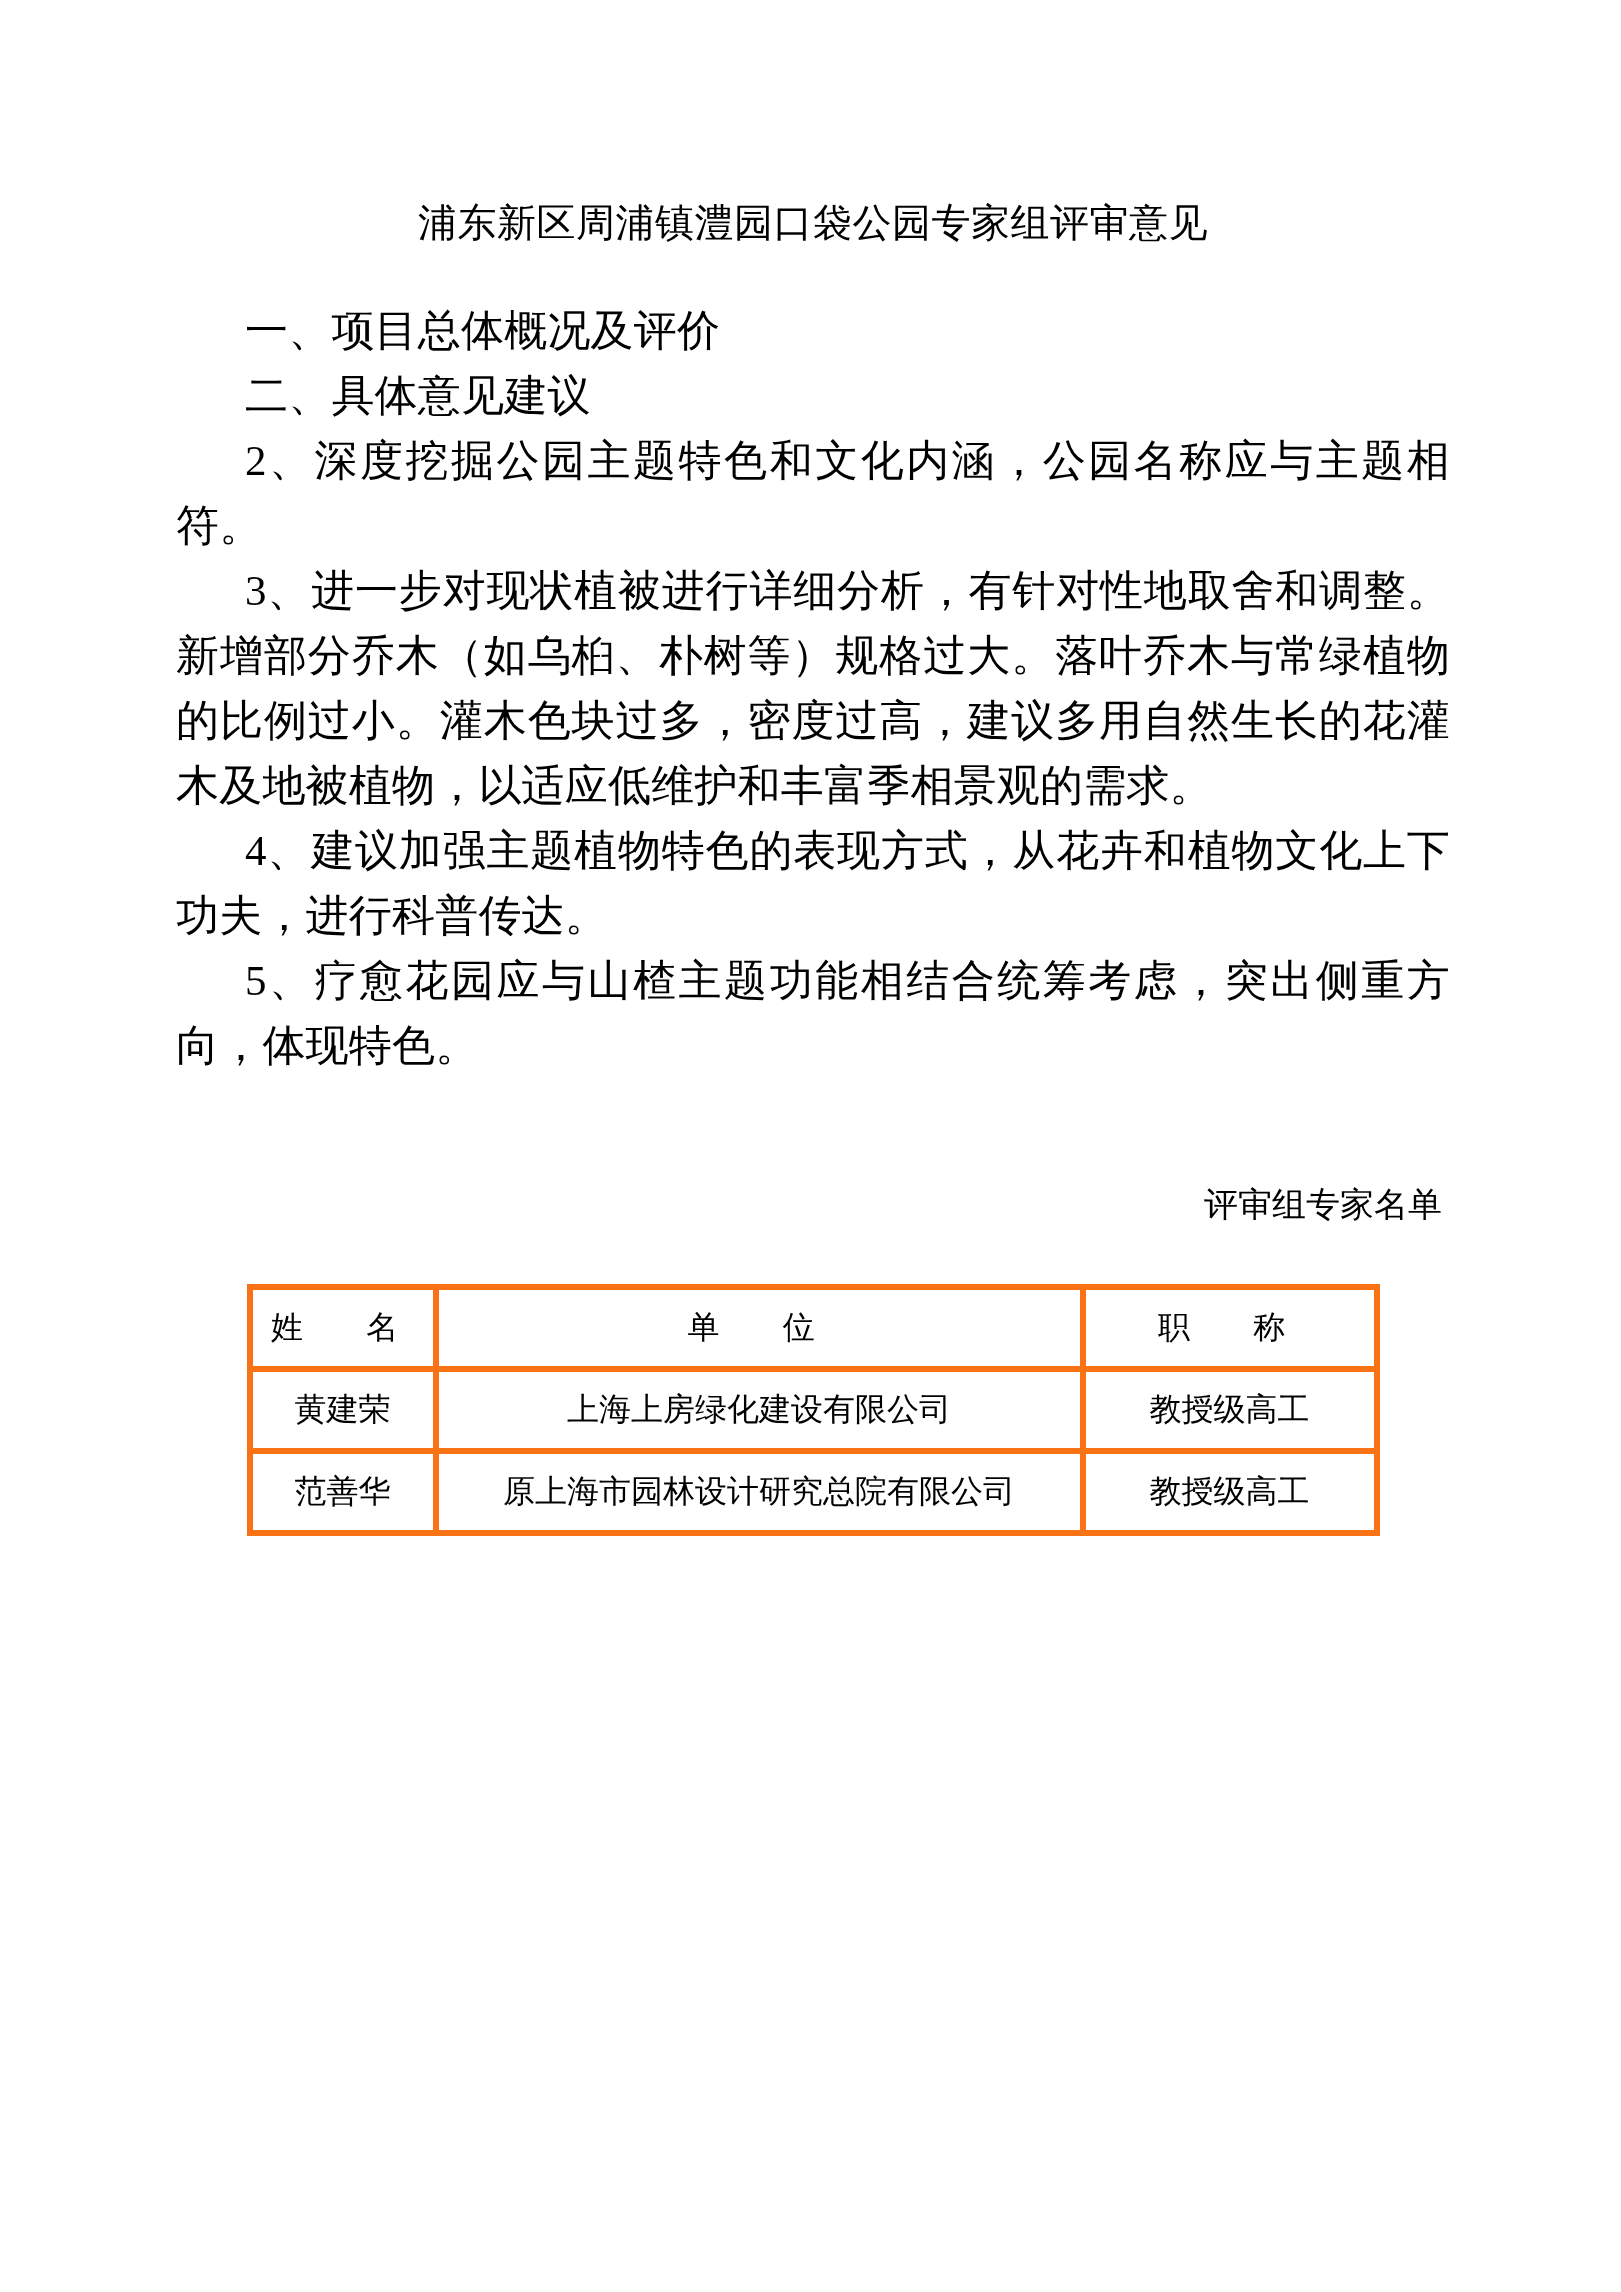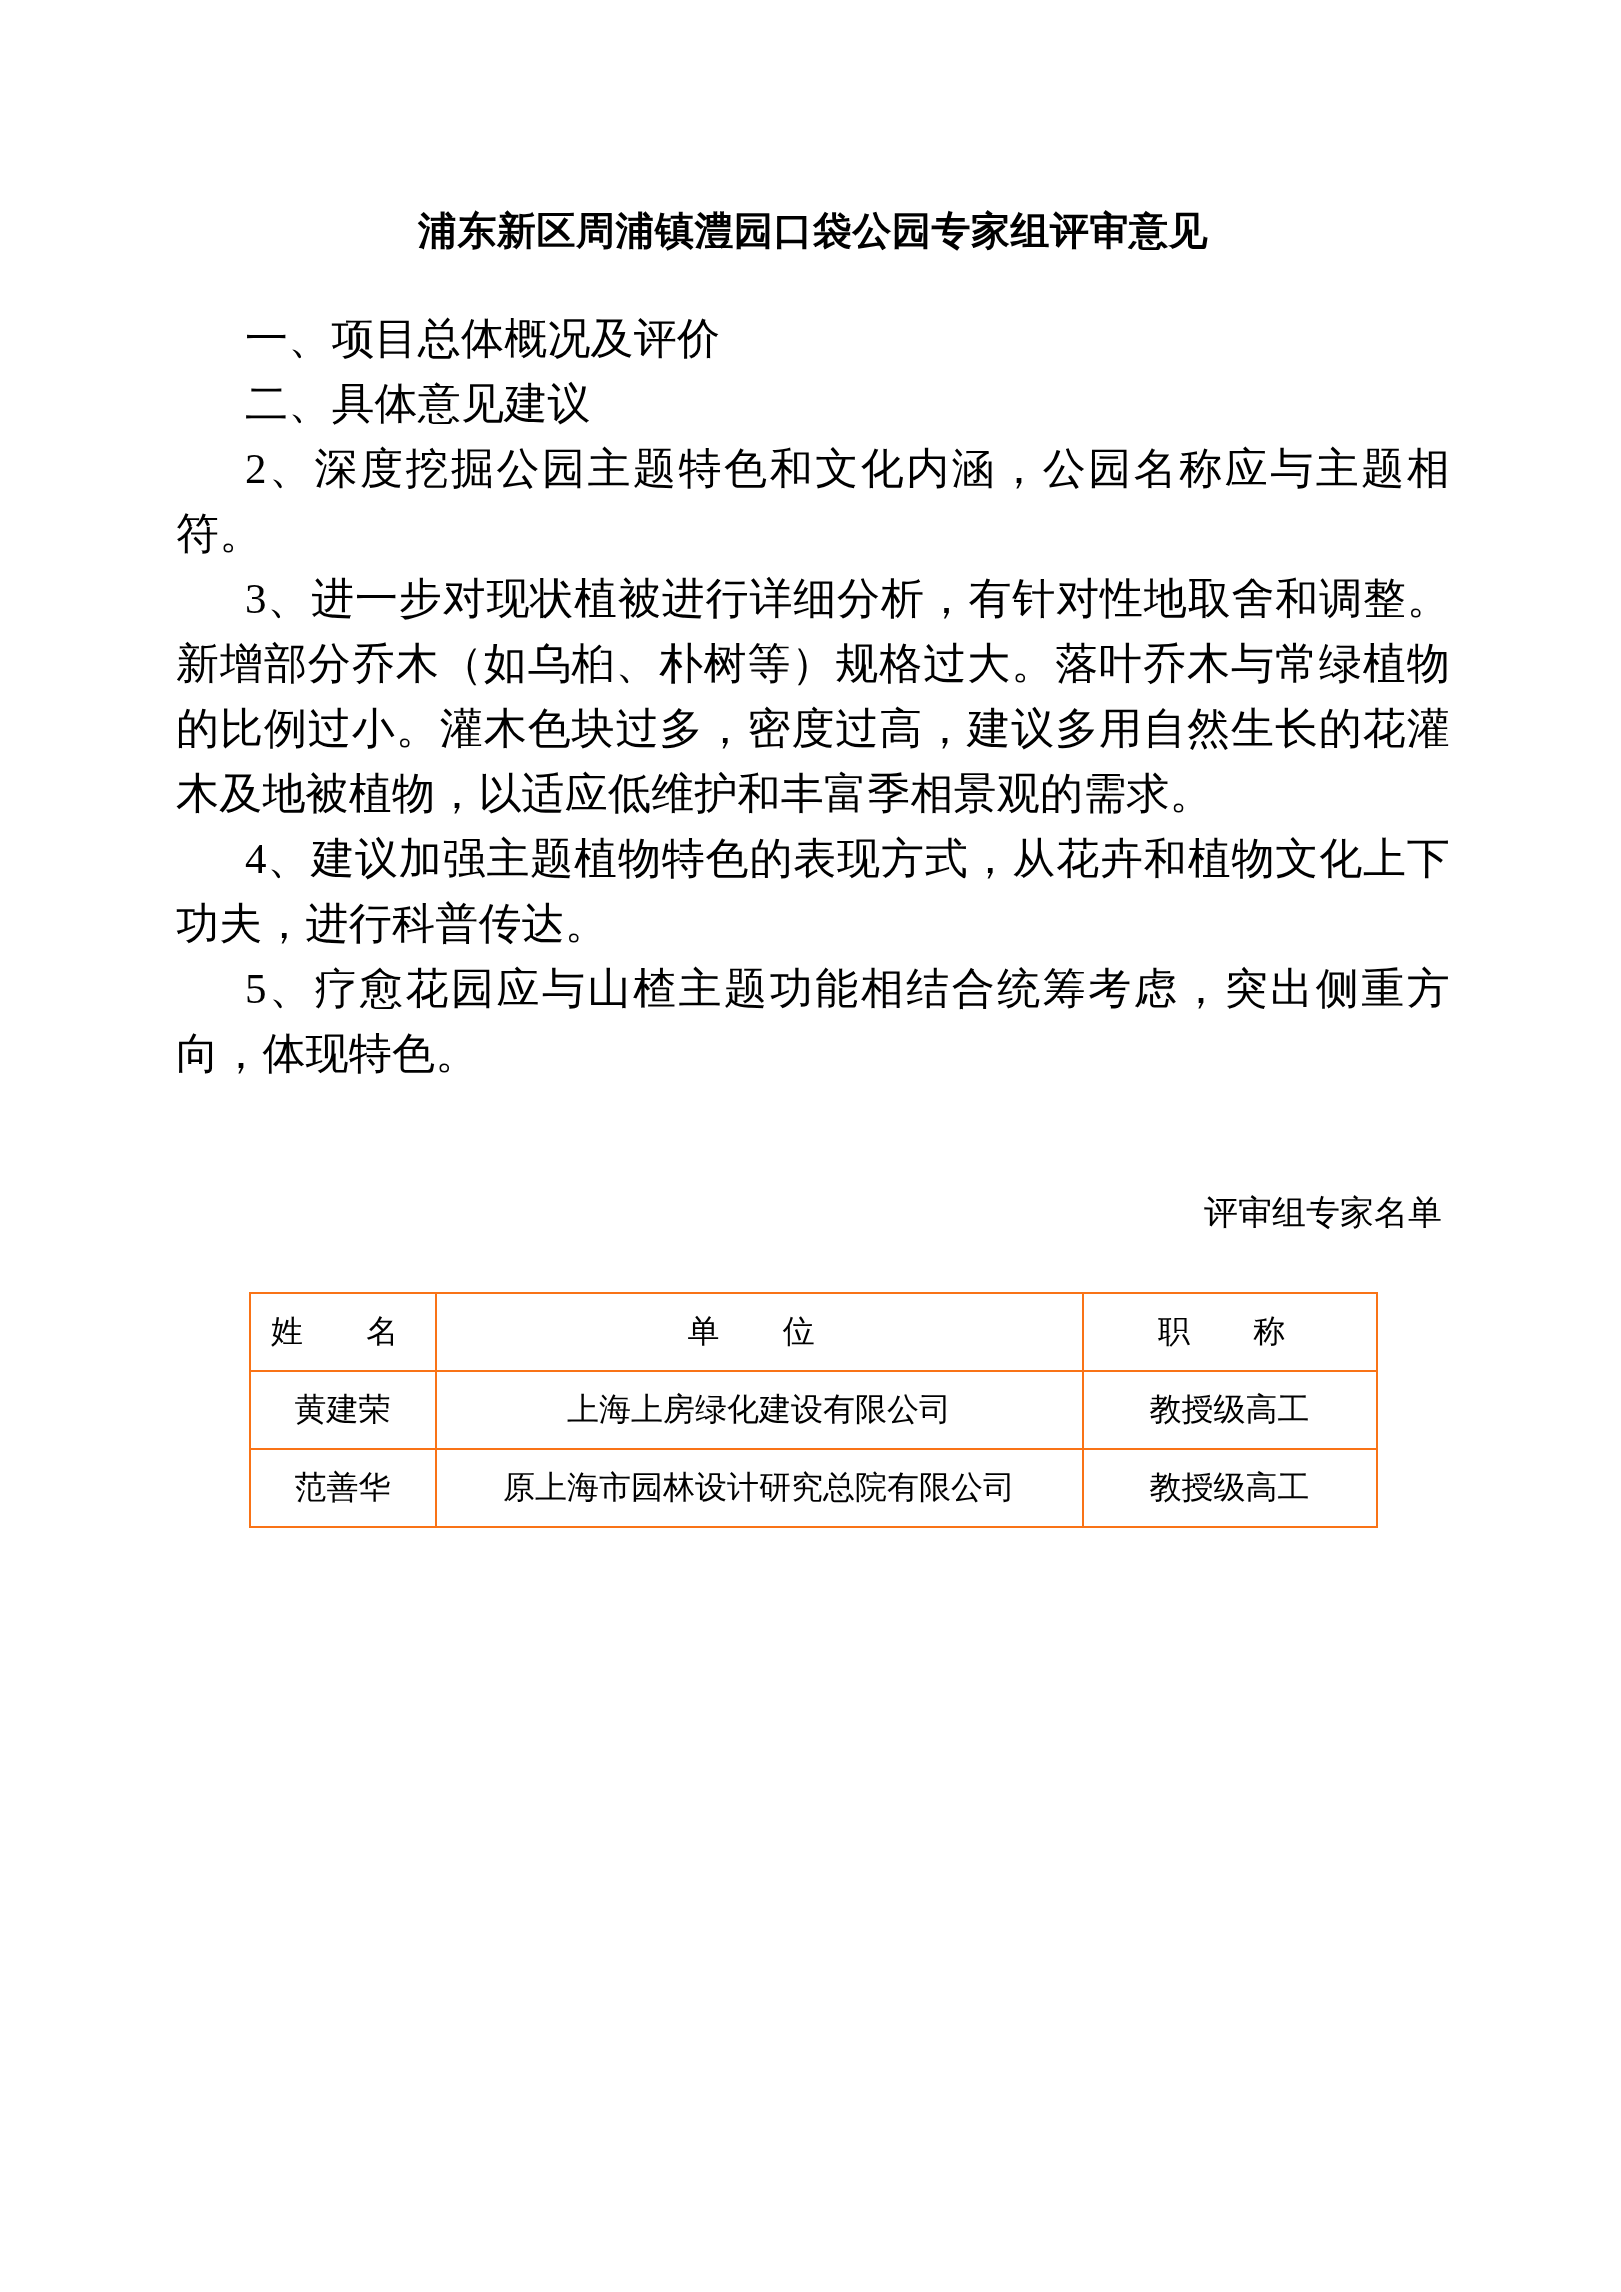--- a/index.html
+++ b/index.html
@@ -25,25 +25,25 @@
     overflow: hidden;
   }
   .content {
     position: absolute;
     left: 176px;
     top: 0;
     width: 1274px;
   }
 
   .doc-title {
-    margin: 12px;
+    margin: 4px;
     padding-top: 192px;
     text-align: center;
     font-family: "Liberation Sans", "DejaVu Sans", sans-serif;
-    font-weight: bold;
+    font-weight: normal;
     font-size: 39px;
     line-height: 53px;
     letter-spacing: 0.5px;
     white-space: nowrap;
   }
 
   .para {
     margin: 0;
     font-size: 43px;
     line-height: 65px;
@@ -67,21 +67,21 @@
     line-height: 49px;
   }
 
   table.expert-table {
     margin: 55px auto 0 auto;
     border-collapse: collapse;
     width: 1127px;
     table-layout: fixed;
   }
   table.expert-table td, table.expert-table th {
-    border: 2px solid #f97316;
+    border: 6px solid #f97316;
     font-size: 32px;
     font-weight: normal;
     text-align: center;
     vertical-align: middle;
     height: 76px;
     padding: 0 3.9px;
   }
   table.expert-table col.c-name { width: 186px; }
   table.expert-table col.c-org  { width: 647px; }
   table.expert-table col.c-title{ width: 294px; }

